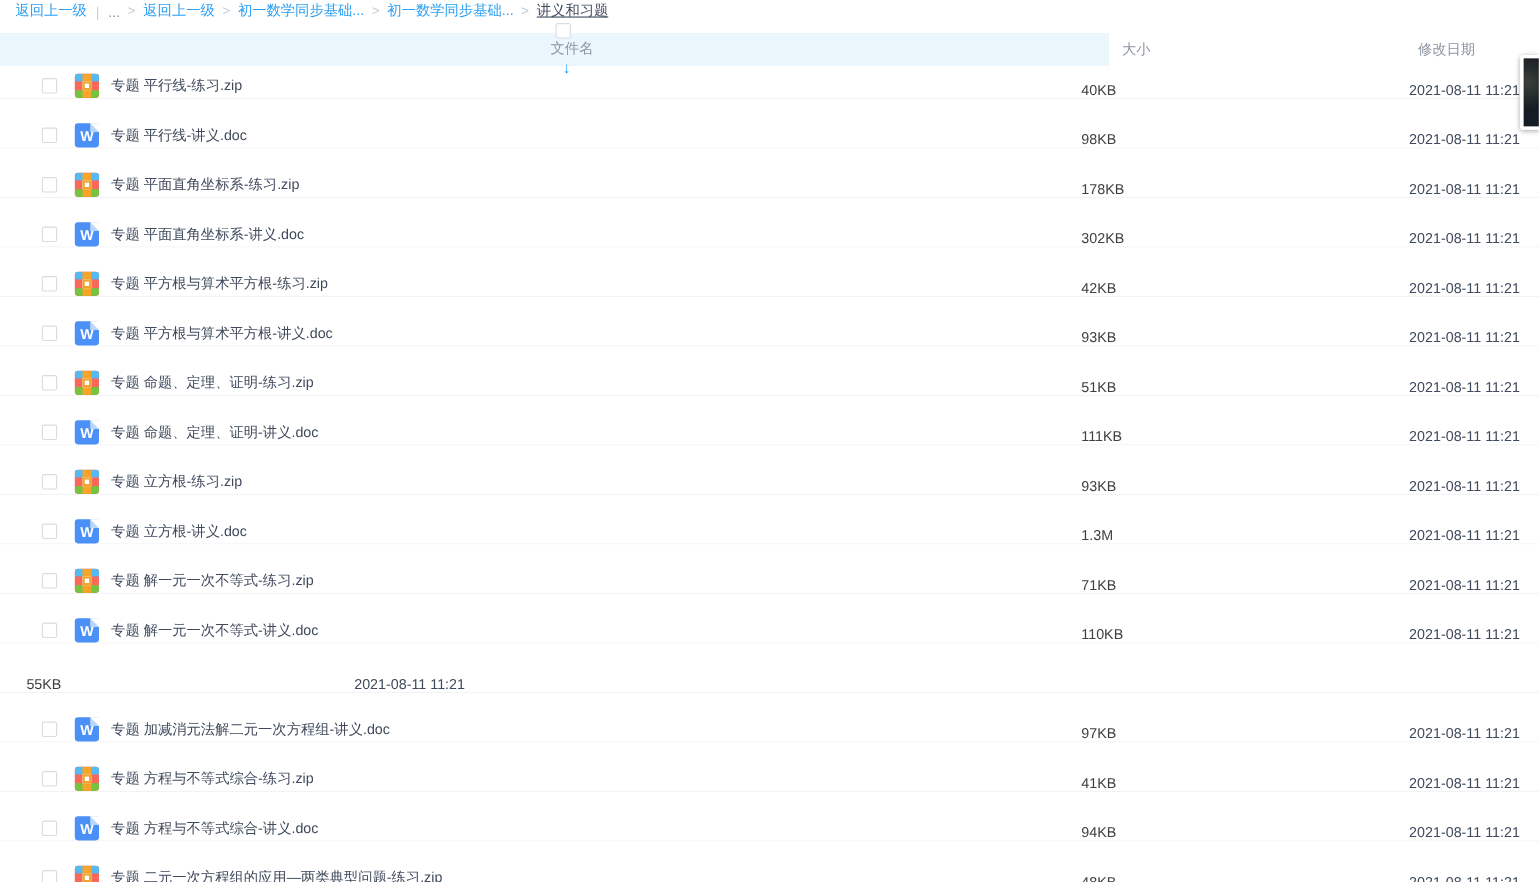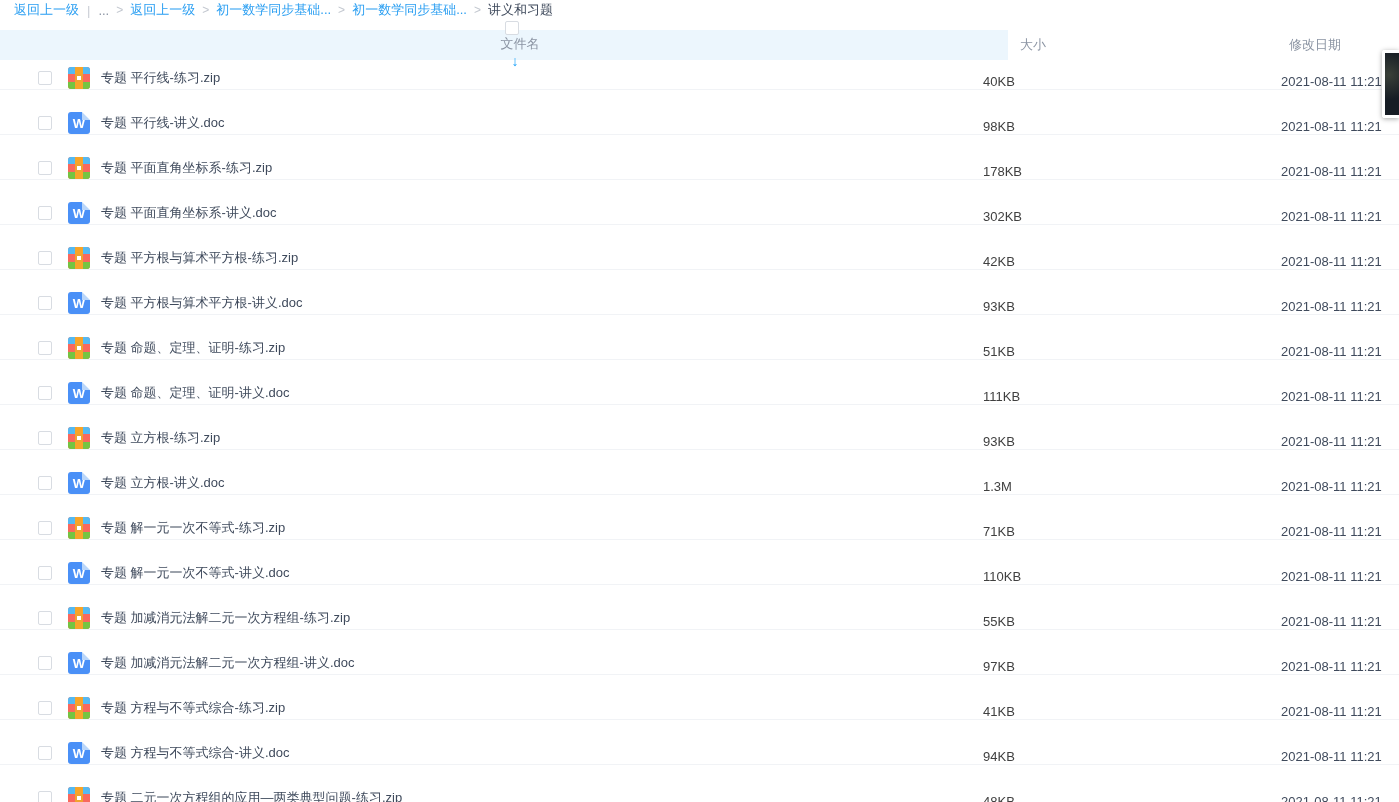--- a/index.html
+++ b/index.html
@@ -7,21 +7,21 @@
     font-family:"Liberation Sans","DejaVu Sans",sans-serif; }
 
   
   .breadcrumb { position:absolute; top:0; left:0; width:1399px; height:20px;
     display:flex; align-items:center; padding-left:14px; font-size:13px; background:#fff; }
   .breadcrumb .back { color:#2b9ff2; cursor:pointer; }
   .breadcrumb .divider { color:#c9cdd4; margin:0 8px; }
   .breadcrumb .ellipsis { color:#8b94a3; }
   .breadcrumb .sep { color:#c2c7cf; margin:0 7px; font-size:12px; }
   .breadcrumb .crumb { color:#2b9ff2; cursor:pointer; }
-  .breadcrumb .current { color:#3f4a5c; }
+  .breadcrumb .current { color:#3f4a5c;text-decoration:underline; }
 
   
   .table-header { position:absolute; top:30px; left:0; width:1399px; height:30px;
     display:flex; align-items:center; z-index:3;
     background:linear-gradient(to right,#ecf6fd 0px,#ecf6fd 1008px,#ffffff 1008px); }
   .col-name { flex:1 1 auto; display:flex; align-items:center; min-width:0; }
   .col-size { width:271px; flex:0 0 auto; font-size:13px; white-space:nowrap; }
   .col-date { width:118px; flex:0 0 auto; font-size:13px; white-space:nowrap; }
   .table-header .col-name { padding-left:14px;flex-direction:column; }
   .hdr-label { color:#8b94a3; font-size:13px; cursor:pointer; }
@@ -242,30 +242,20 @@
     <div class="col-name">
       <span class="checkbox"></span>
       <span class="file-icon icon-doc">W<span class="fold"></span></span>
       <span class="file-name">专题 解一元一次不等式-讲义.doc</span>
     </div>
     <div class="col-size file-size">110KB</div>
     <div class="col-date file-date">2021-08-11 11:21</div>
   </div>
 
   <div class="file-row">
-    <div class="col-name">
-      <span class="checkbox"></span>
-      <span class="file-icon icon-zip">
-          <span class="band-top"></span>
-          <span class="band-bottom"></span>
-          <span class="band-vert"></span>
-          <span class="center-box"></span>
-        </span>
-      <span class="file-name">专题 加减消元法解二元一次方程组-练习.zip</span>
-    </div>
     <div class="col-size file-size">55KB</div>
     <div class="col-date file-date">2021-08-11 11:21</div>
   </div>
 
   <div class="file-row">
     <div class="col-name">
       <span class="checkbox"></span>
       <span class="file-icon icon-doc">W<span class="fold"></span></span>
       <span class="file-name">专题 加减消元法解二元一次方程组-讲义.doc</span>
     </div>

